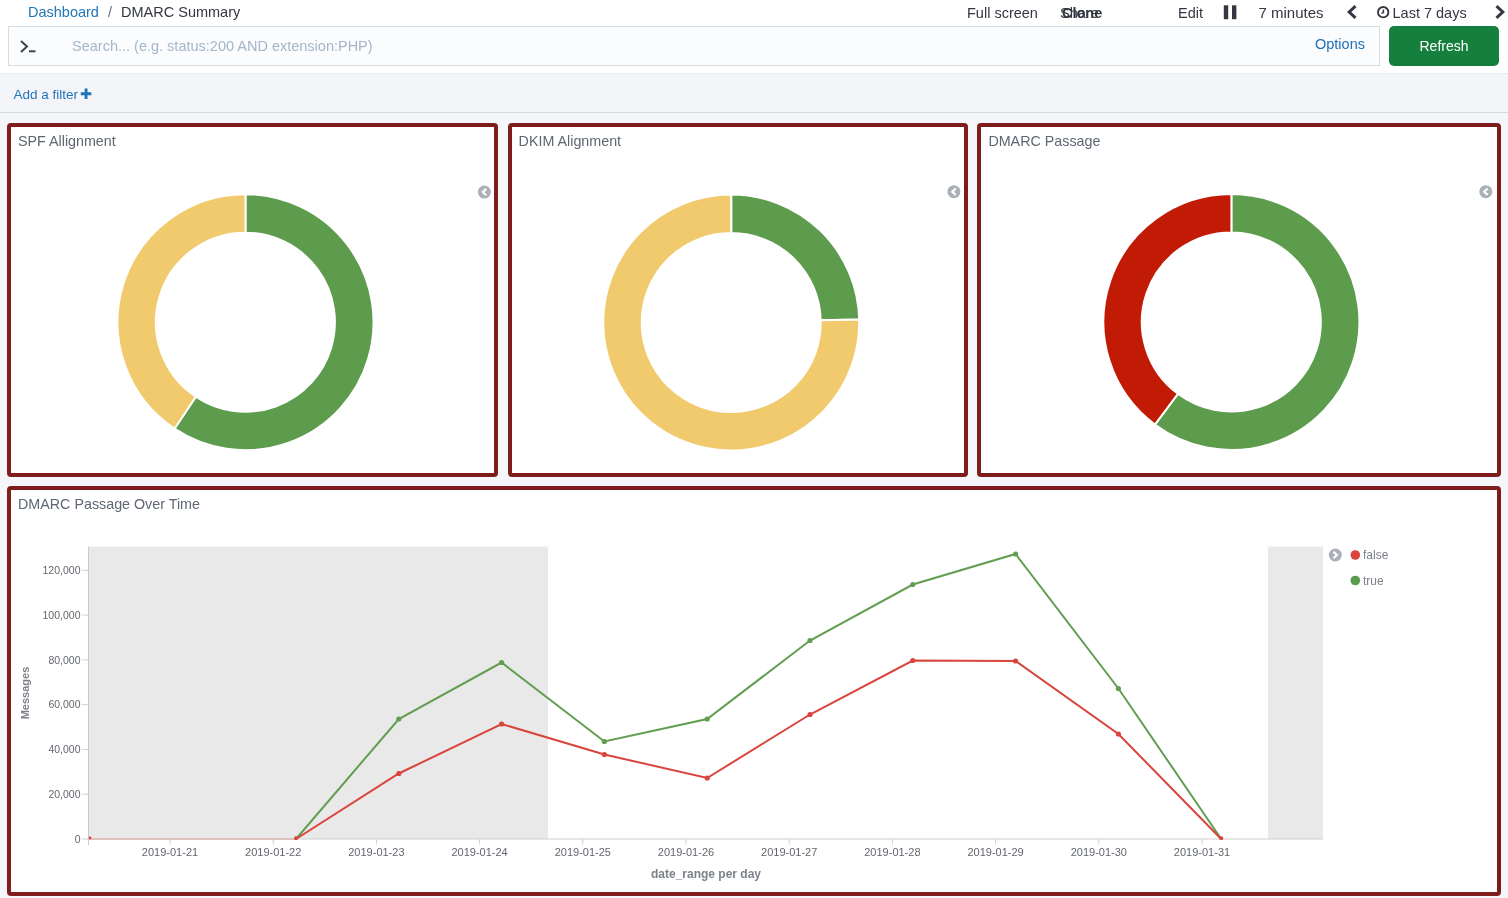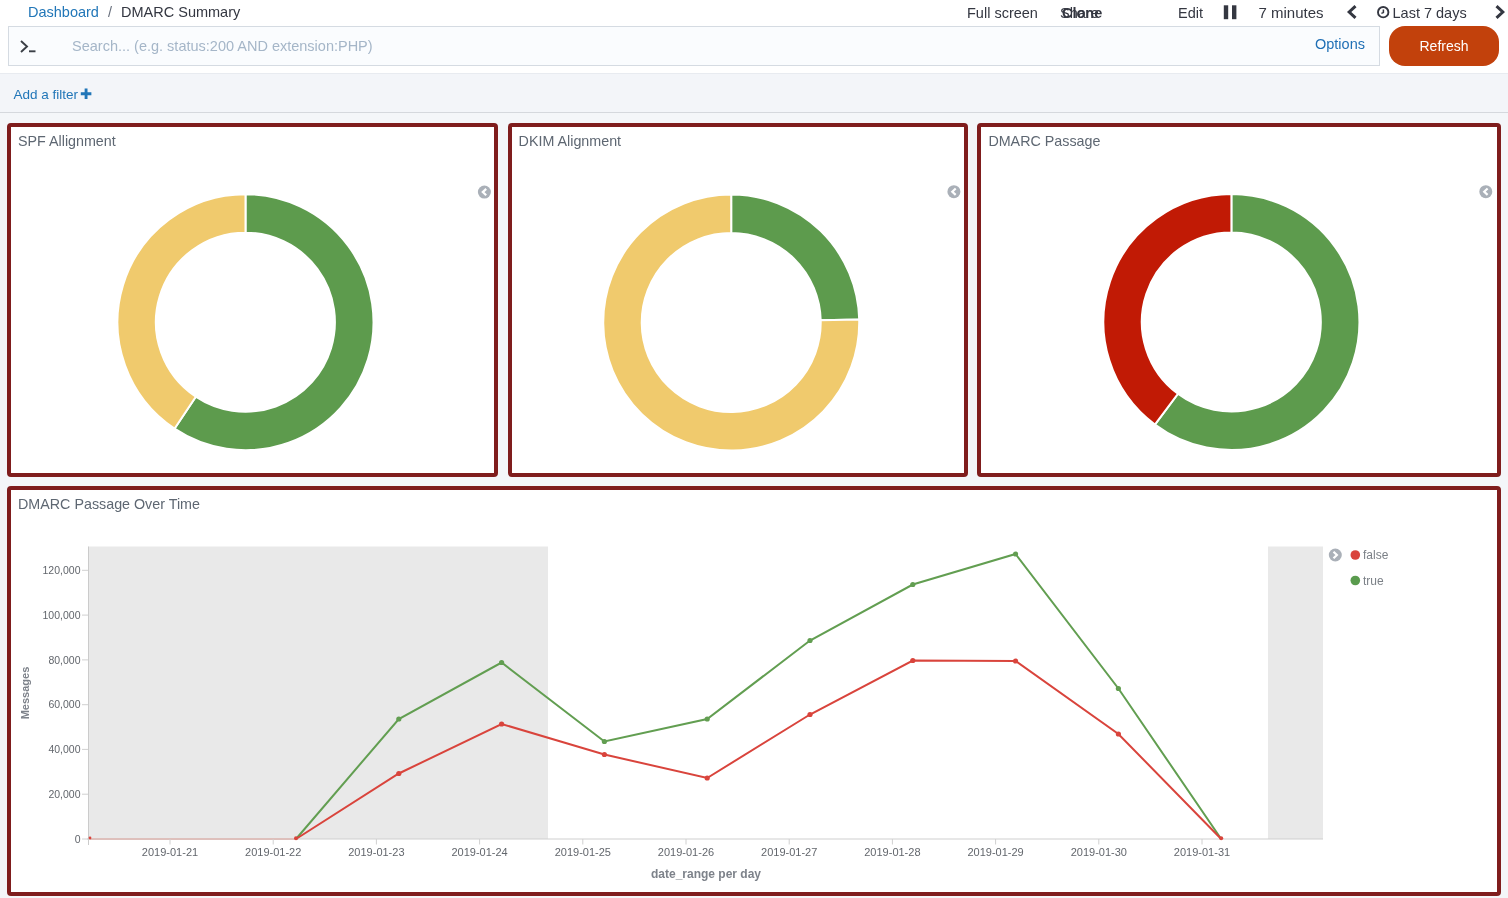--- a/index.html
+++ b/index.html
@@ -9,21 +9,21 @@
 
 #topzone { left:0; top:0; width:1508px; height:73px; background:#fff; }
 #crumbs { left:8px; top:4px; font-size:14.5px; color:#343741; }
 #crumbs a { color:#2277b8; text-decoration:none;margin-left:20px; }
 #crumbs .sep { color:#69707d; padding:0 5px; }
 .navitem { top:4.5px; font-size:14.5px; color:#343741; white-space:nowrap; }
 
 #searchbox { left:8px; top:26px; width:1372px; height:40px; background:#fafcfe; border:1px solid #d5dbe2; }
 #searchph { left:48px; top:38px; font-size:14.5px; color:#a5b6c8;margin-left:24px; }
 #options { left:1315px; top:36px; font-size:14.5px; color:#1f6fb5; }
-#refresh { left:1389px; top:25.5px; width:110px; height:40.5px; background:#c2410c; border-radius:16px; color:#fff; font-size:14px; text-align:center; line-height:40px; }
+#refresh { left:1389px; top:25.5px; width:110px; height:40.5px; background:#15803d; border-radius:5px; color:#fff; font-size:14px; text-align:center; line-height:40px; }
 
 #filterband { left:0; top:73px; width:1508px; height:40px; background:#f3f5f9; border-top:1px solid #e8ebf0; border-bottom:1px solid #d5d8dd; }
 #addfilter { left:13.5px; top:85.5px; font-size:13.5px; color:#2176b8; }
 #addfilter .plus { font-size:14.5px; margin-left:0px; }
 
 .panel { background:#fff; border:4px solid #7f1d1d; border-radius:4px; }
 #p1 { left:7px; top:122.5px; width:491.3px; height:354px; }
 #p2 { left:507.6px; top:122.5px; width:460.4px; height:354px;text-align:right; }
 #p3 { left:977.4px; top:122.5px; width:523.6px; height:354px; }
 #p4 { left:7px; top:486px; width:1494px; height:410px;text-decoration:underline; }

